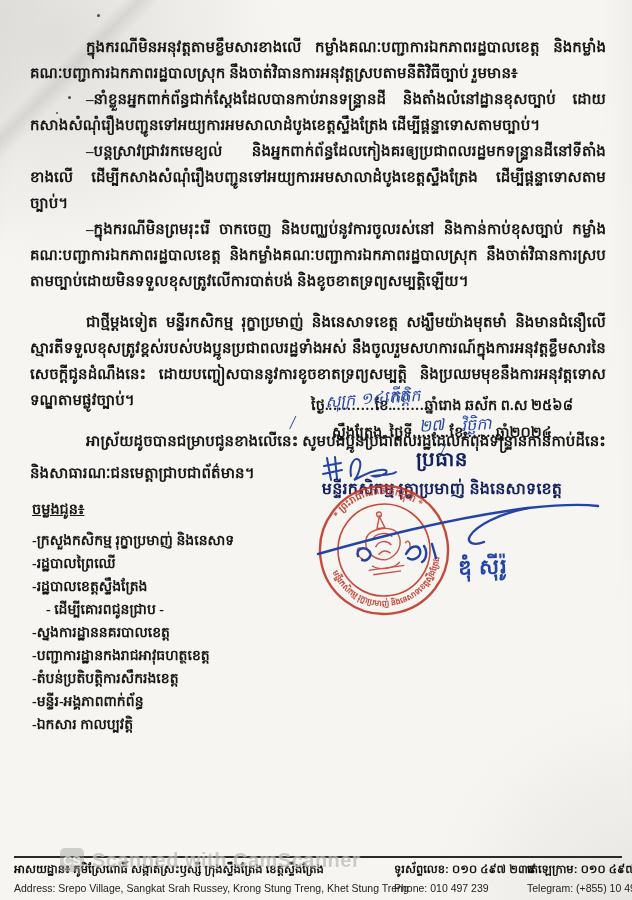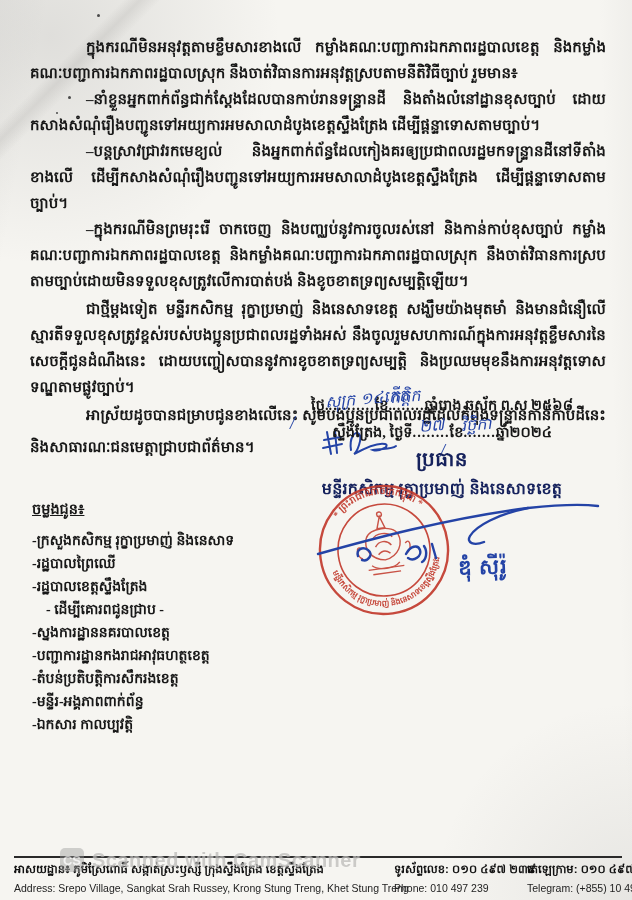--- a/index.html
+++ b/index.html
@@ -27,21 +27,21 @@
   }
   .speck{position:absolute;background:#4a4a4a;border-radius:50%;}
 
   .doc-body{
     position:absolute;left:30px;right:26px;top:34px;
     font-size:15px;line-height:26px;font-weight:700;
     text-align:justify;letter-spacing:.1px;
     color:#171717;
   }
   .doc-body p{margin:0;text-indent:56px;}
-  .doc-body p.spaced{margin-top:2px;}
+  .doc-body p.spaced{margin-top:15px;}
   .inline-initials{display:inline-block;vertical-align:-6px;margin-left:10px;}
 
   .dateline{
     position:absolute;left:262px;top:392px;width:360px;
     font-size:14.5px;line-height:27px;font-weight:700;text-align:center;
     white-space:nowrap;color:#171717;
   }
   .dots{letter-spacing:1px;font-weight:700;}
   .dotwrap{position:relative;display:inline-block;}
   .hw{

